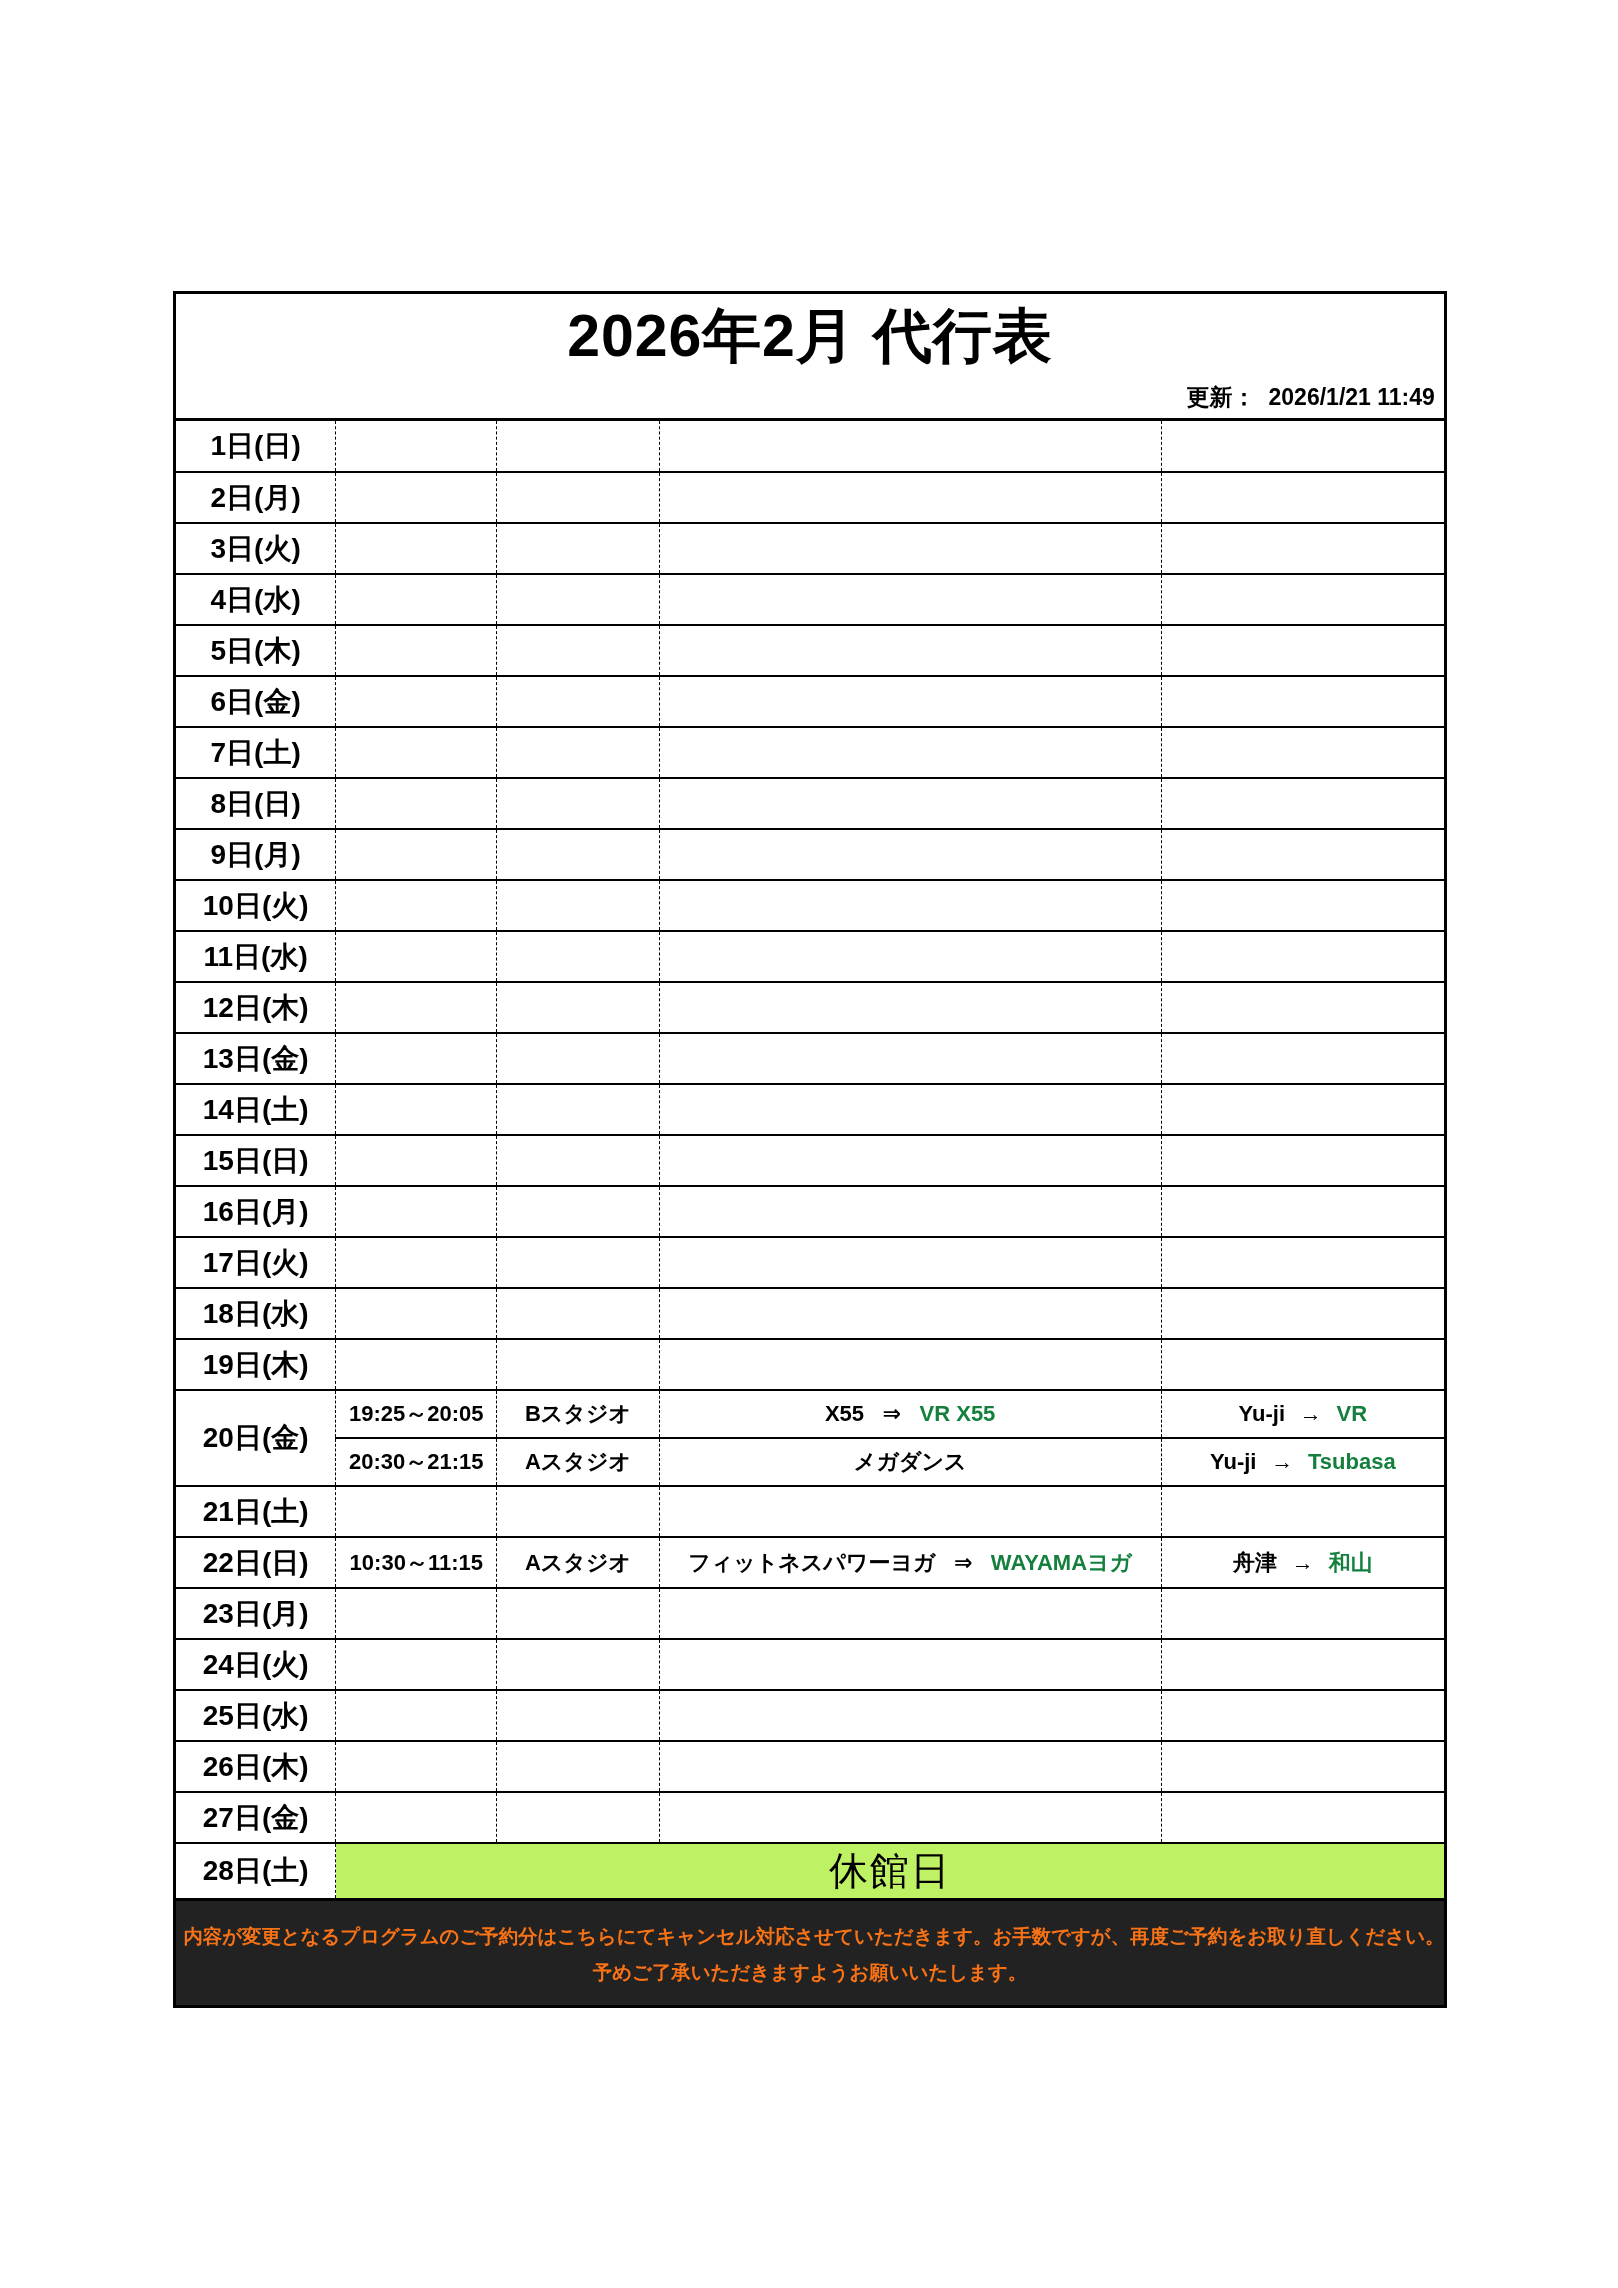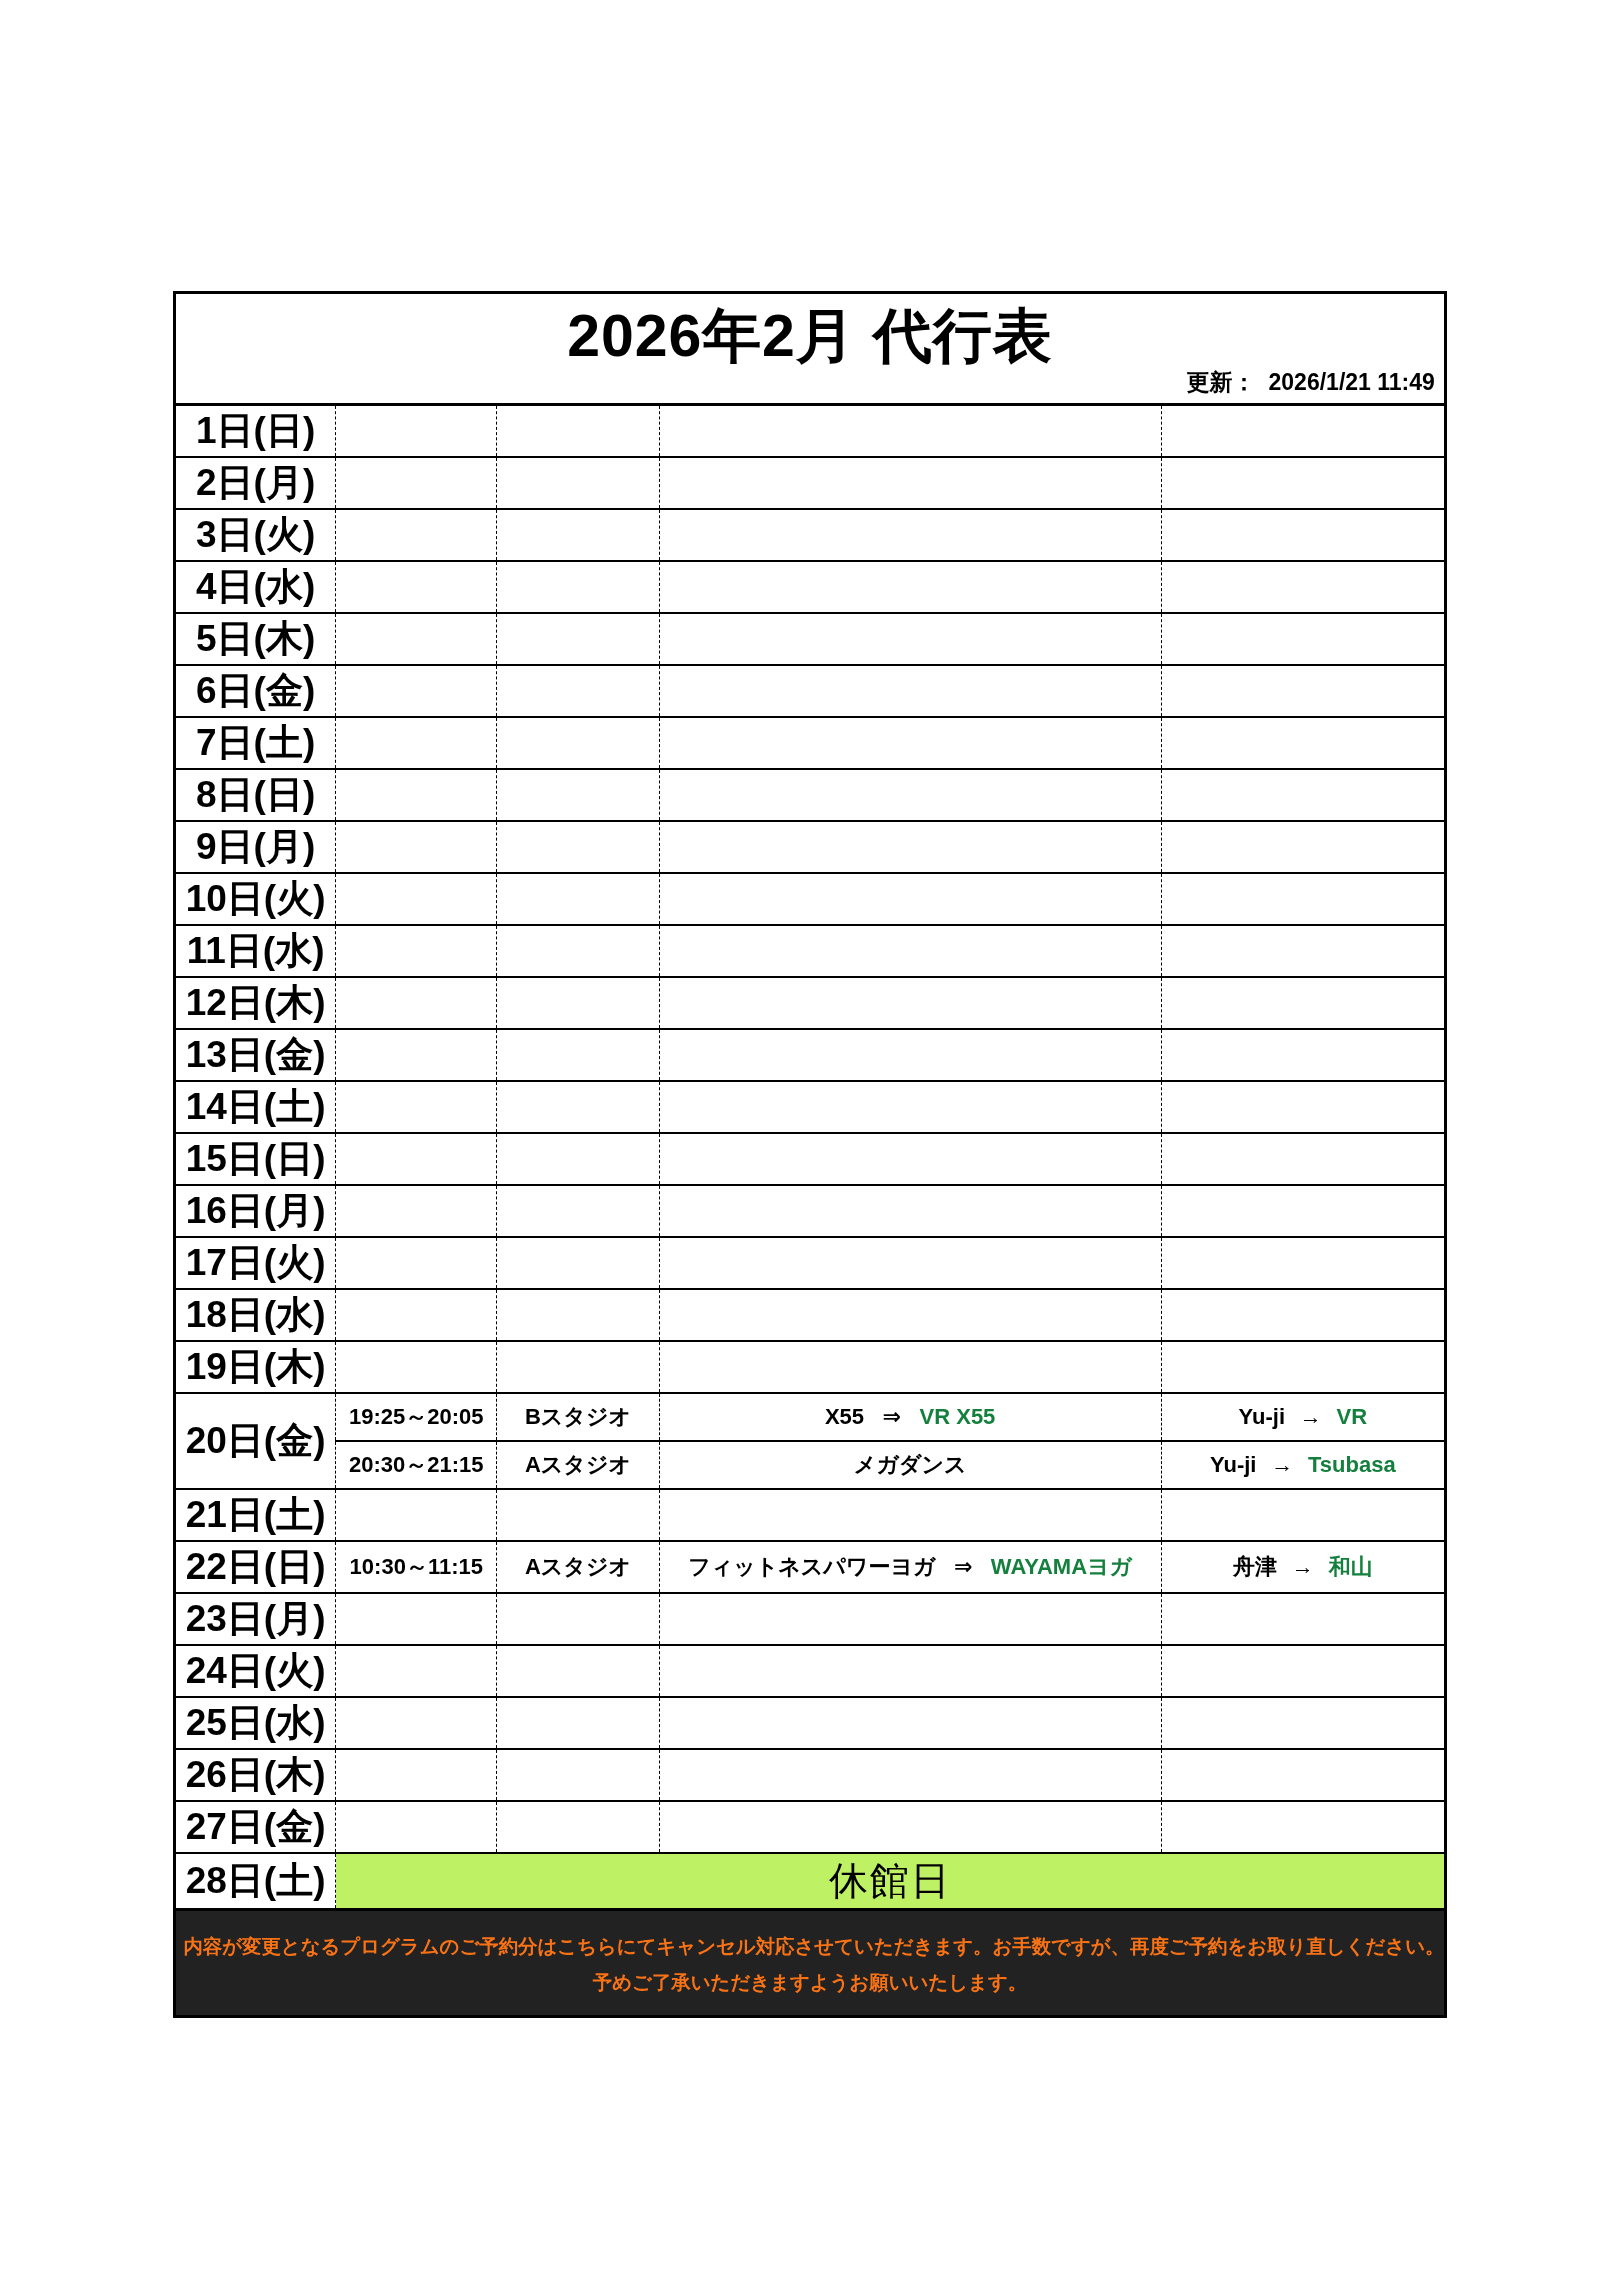--- a/index.html
+++ b/index.html
@@ -13,21 +13,21 @@
   .sheet {
     position: absolute;
     left: 173px; top: 291px;
     width: 1274px;
     border: 3.7px solid #000;
     background: #fff;
   }
   
   .title-block {
     position: relative;
-    height: 112px;
+    height: 127px;
     border-bottom: 3.7px solid #000;
   }
   .title-block h1 {
     text-align: center;
     font-size: 59px;
     font-weight: 900;
     letter-spacing: 0.9px;
     padding-top: 13px;
     line-height: 1.0;
   }
@@ -54,21 +54,21 @@
     border-top: 2.8px solid #000;
     text-align: center;
     vertical-align: middle;
     height: 51px;
     overflow: hidden;
     white-space: nowrap;
   }
   .schedule tr:first-child td { border-top: none; }
   .schedule td.sep { border-left: 1.8px dashed #000; }
   .schedule td.c-day {
-    font-size: 37px;
+    font-size: 28px;
     font-weight: bold;
   }
   .schedule td.c-time, .schedule td.c-stu,
   .schedule td.c-prog, .schedule td.c-inst {
     font-size: 22px;
     font-weight: bold;
   }
   .schedule tr.sub-row td { height: 48px; }
   .arrow { display: inline-block; margin: 0 18.5px; font-weight: bold; }
   .arrow-sm { display: inline-block; margin: 0 14.8px; font-weight: bold; }

